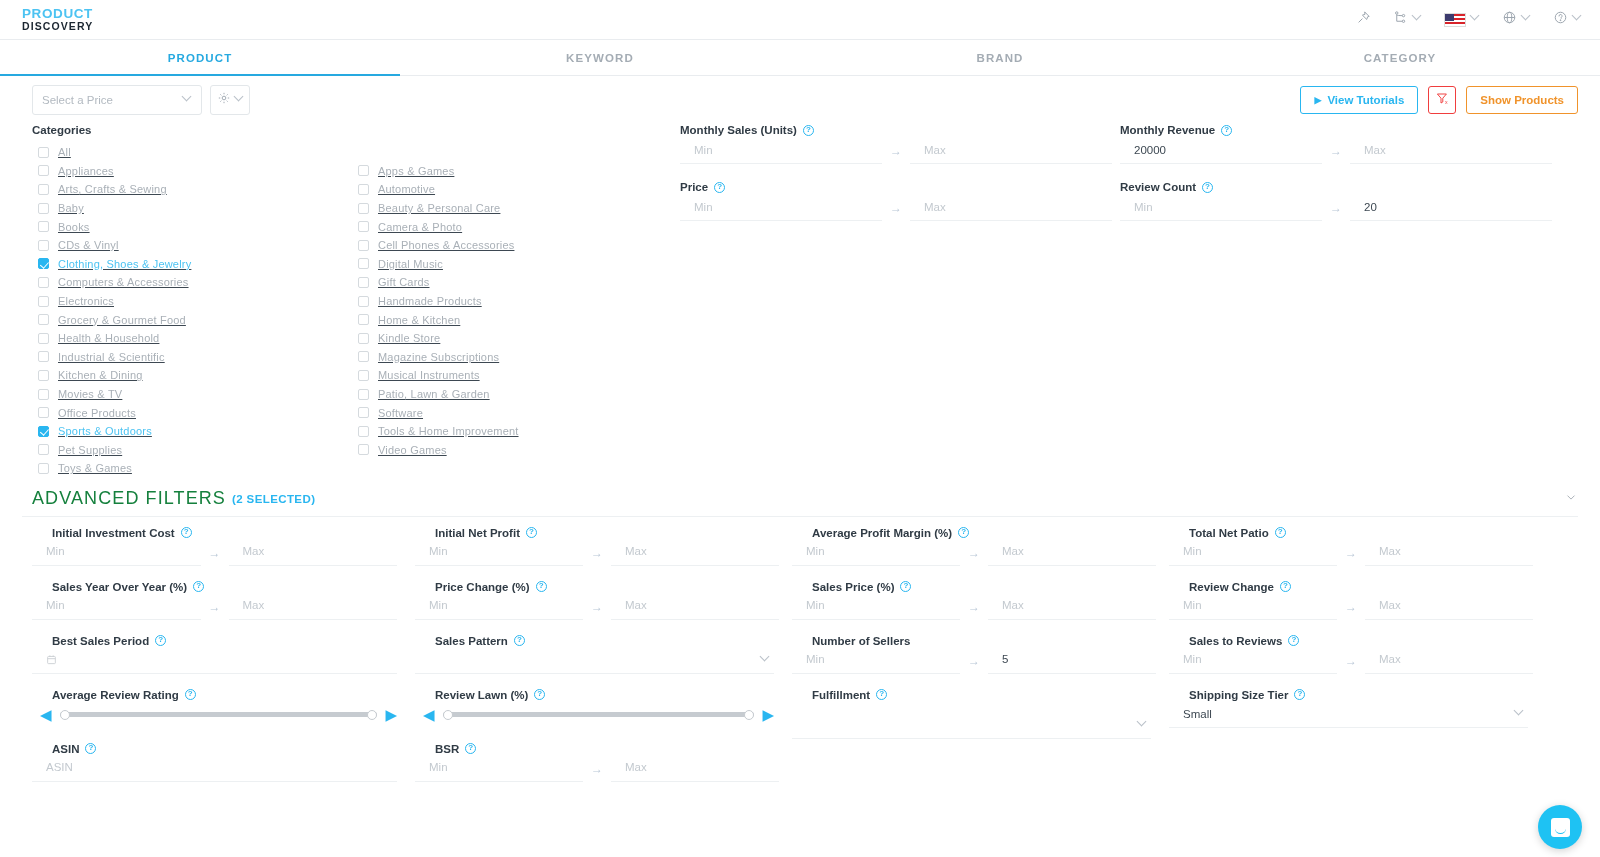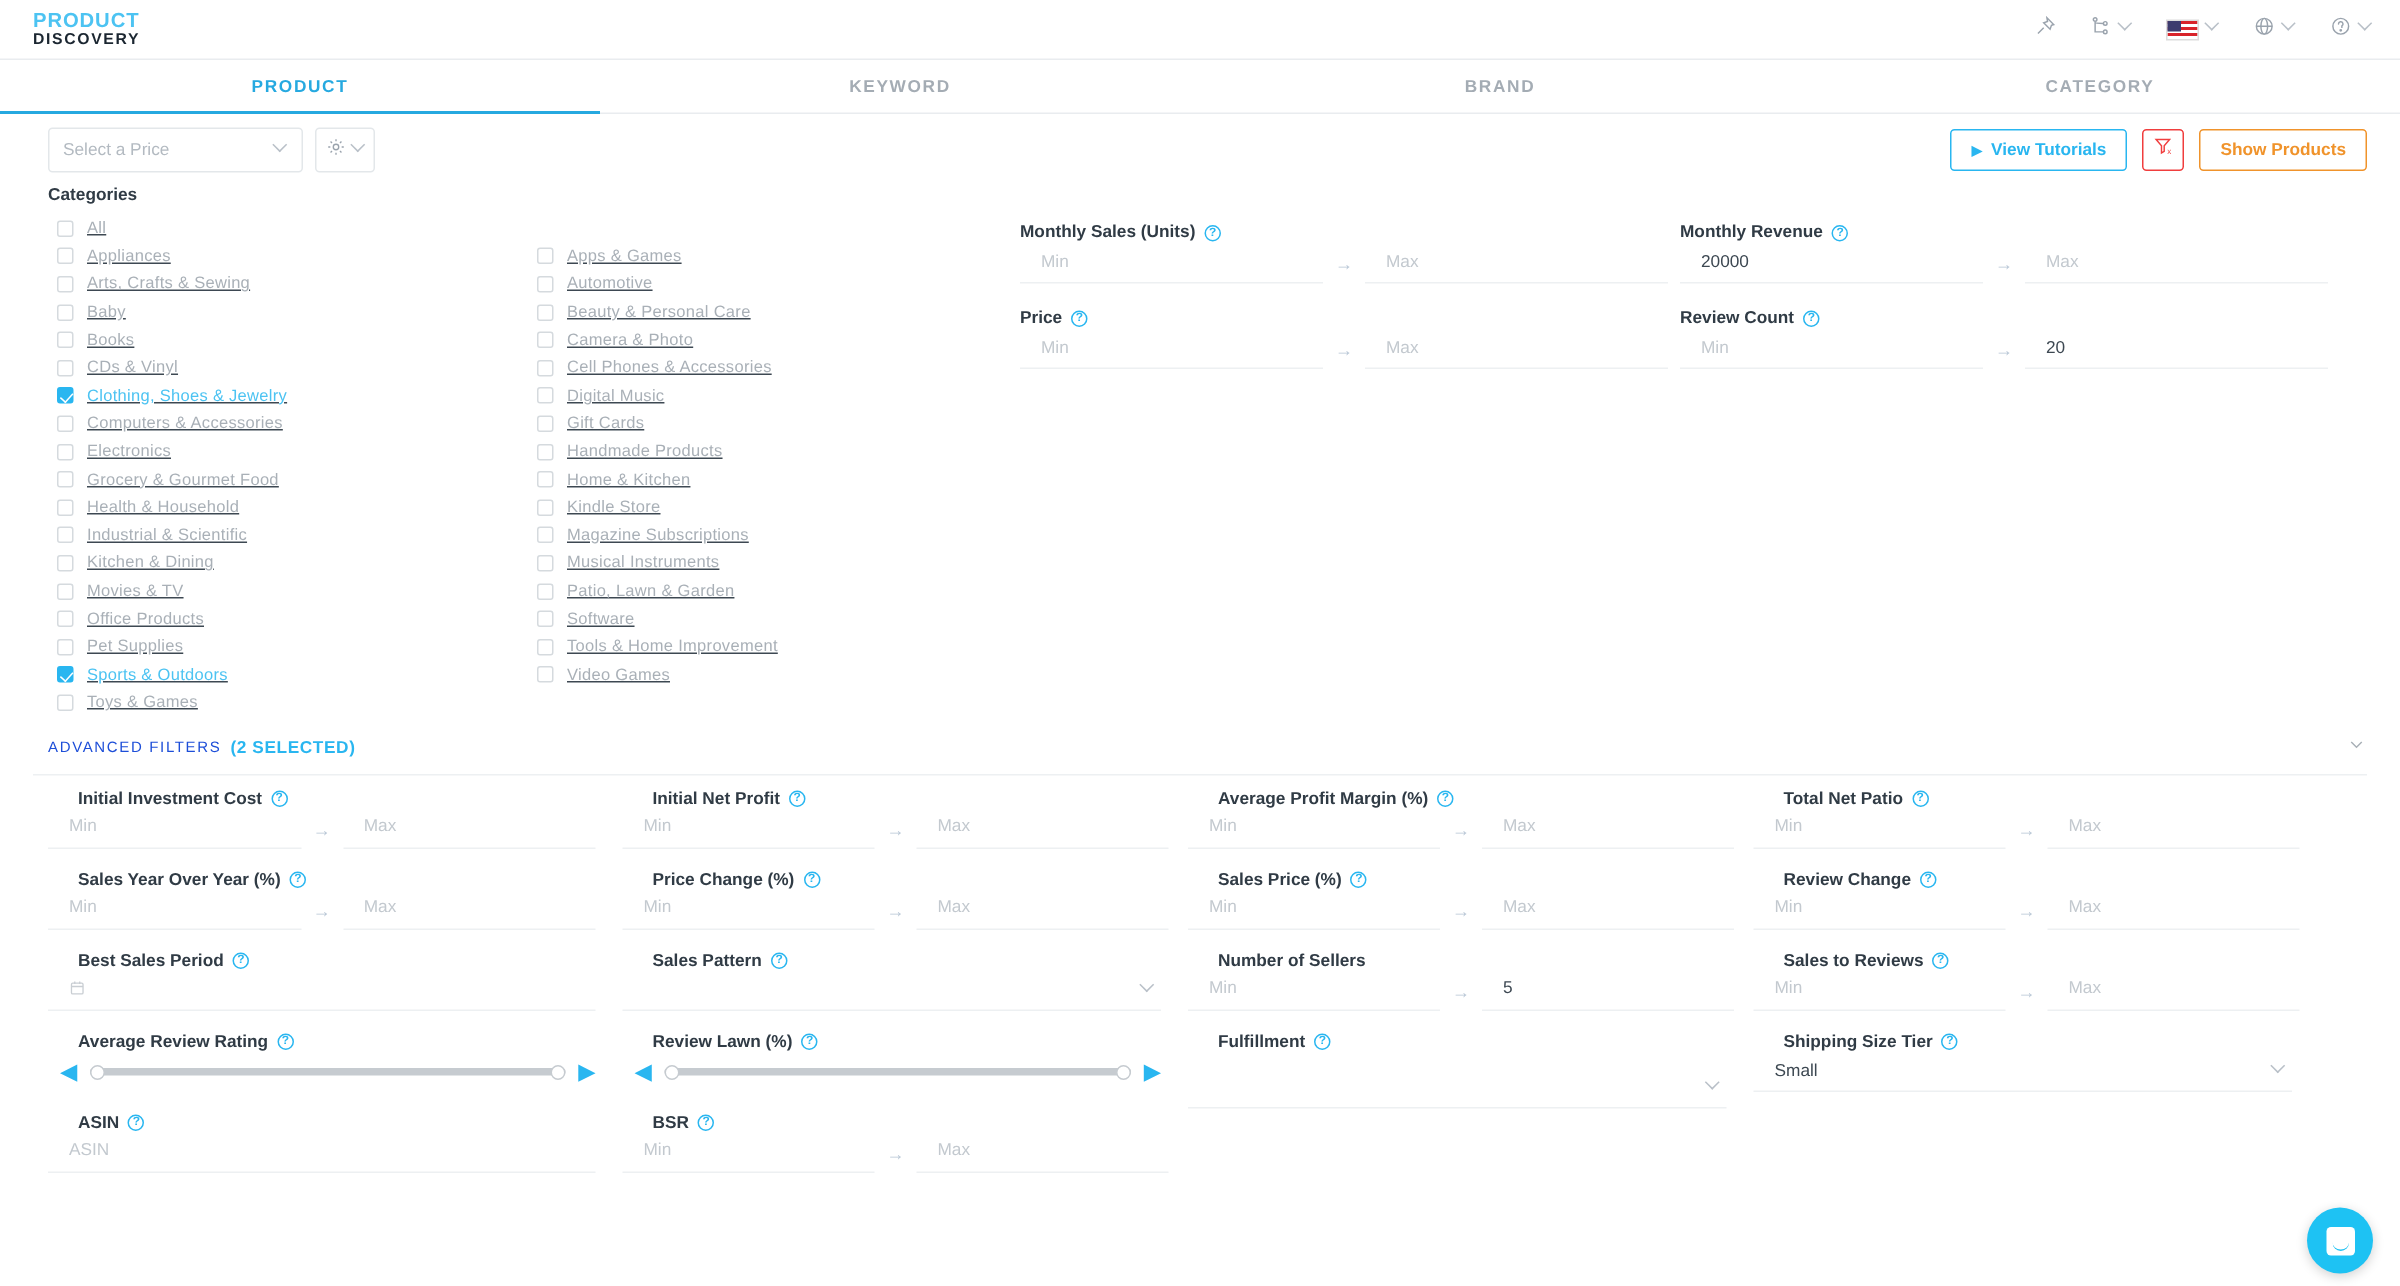--- a/index.html
+++ b/index.html
@@ -118,21 +118,21 @@
   .cat-row.checked .cbox::after {
     content: ""; position: absolute; left: 3px; top: 0.5px;
     width: 3.5px; height: 7px; border-right: 1.6px solid #fff;
     border-bottom: 1.6px solid #fff; transform: rotate(42deg);
   }
   .cat-label { font-size: 11px; color: #a9b0b7; letter-spacing: .2px; }
   .cat-row.checked .cat-label { color: #4cc3f2; }
 
   
   #range-cols { display: flex; flex: 1; gap: 0; }
-  .range-col { width: 440px; padding-left: 8px; margin-top: 25px; }
+  .range-col { width: 440px; padding-left: 8px; }
   .field-label {
     font-size: 11.5px; font-weight: bold; color: #303b45;
     display: flex; align-items: center; gap: 6px; margin-bottom: 2px;
   }
   .info-icon {
     width: 11px; height: 11px; border-radius: 50%;
     border: 1.2px solid #29b6f0; color: #29b6f0;
     font-size: 8px; line-height: 8.5px; text-align: center;
     font-weight: bold; cursor: pointer; flex: 0 0 auto;
   }
@@ -148,21 +148,21 @@
     width: 28px; text-align: center; color: #b9c7d6; font-size: 12px;
     padding-bottom: 6px; flex: 0 0 auto;
   }
 
   
   #advanced-header {
     display: flex; align-items: center; padding: 0 22px 0 32px;
     height: 34px; margin-top: 4px;
   }
   #advanced-title {
-    font-size: 10px; color: #1d4ed8; letter-spacing: 1.1px;
+    font-size: 18px; color: #15803d; letter-spacing: 1.1px;
   }
   #advanced-count {
     font-size: 11.5px; color: #29b6f0; font-weight: bold;
     letter-spacing: .4px; margin-left: 6px;
   }
   #advanced-collapse { margin-left: auto; cursor: pointer; }
   #advanced-divider { border-top: 1px solid #edf0f2; margin: 0 22px 0 22px; }
 
   #advanced-grid {
     display: flex; padding: 10px 22px 0 32px; gap: 0;
@@ -385,27 +385,27 @@
             <span class="cat-label">Kitchen &amp; Dining</span>
           </div>
           <div class="cat-row">
             <span class="cbox"></span>
             <span class="cat-label">Movies &amp; TV</span>
           </div>
           <div class="cat-row">
             <span class="cbox"></span>
             <span class="cat-label">Office Products</span>
           </div>
+          <div class="cat-row checked">
+            <span class="cbox"></span>
+            <span class="cat-label">Sports &amp; Outdoors</span>
+          </div>
           <div class="cat-row">
             <span class="cbox"></span>
             <span class="cat-label">Pet Supplies</span>
-          </div>
-          <div class="cat-row checked">
-            <span class="cbox"></span>
-            <span class="cat-label">Sports &amp; Outdoors</span>
           </div>
           <div class="cat-row">
             <span class="cbox"></span>
             <span class="cat-label">Toys &amp; Games</span>
           </div>
         </div>
       <div class="cat-col" id="cat-col-2" style="padding-top: 18.6px;">
           <div class="cat-row">
             <span class="cbox"></span>
             <span class="cat-label">Apps &amp; Games</span>

